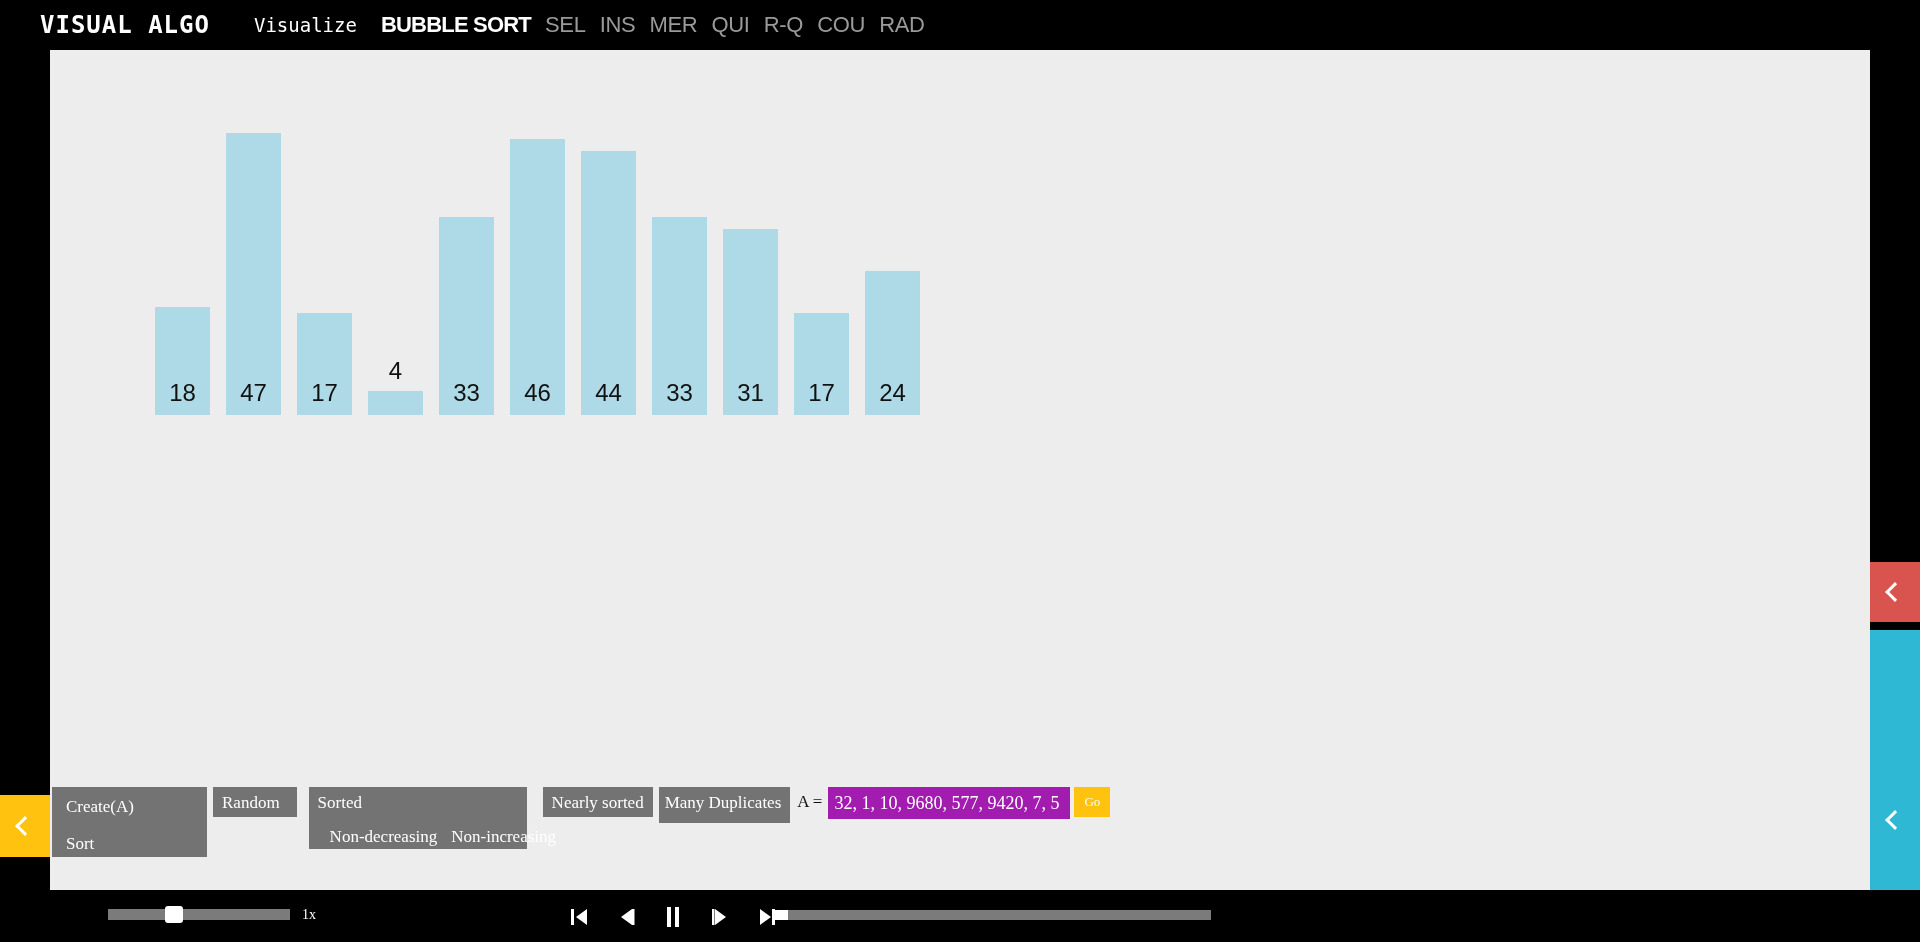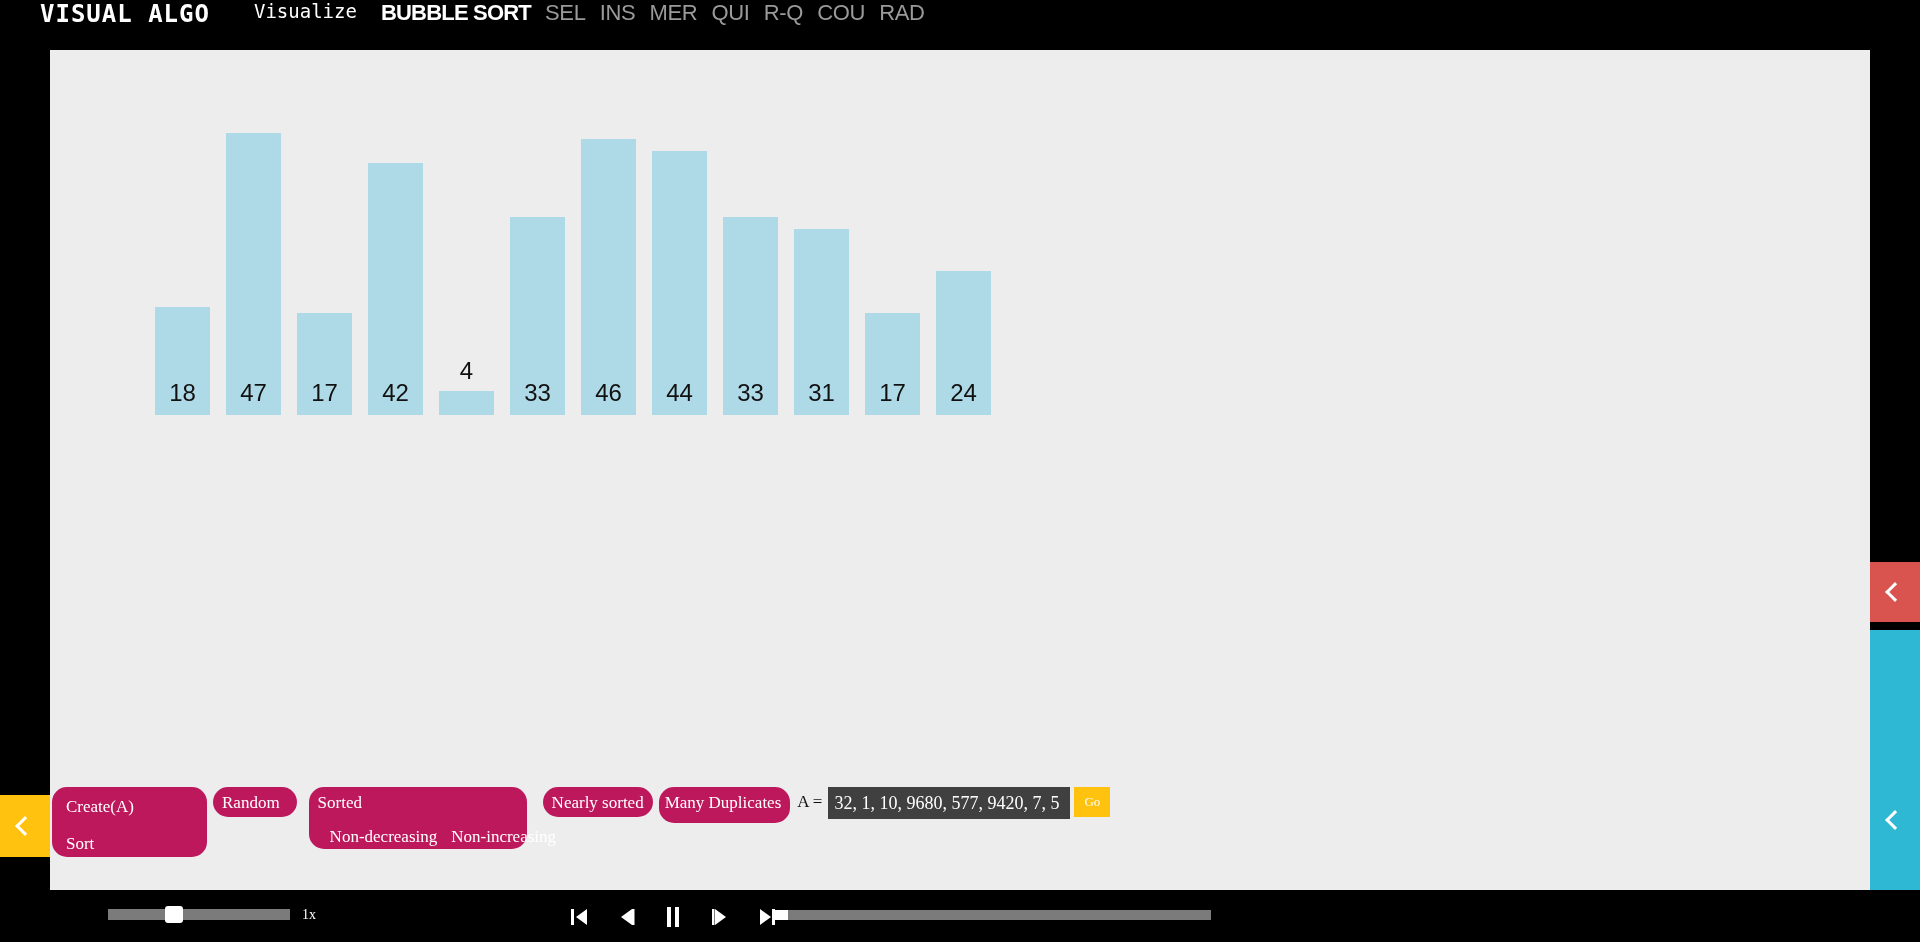--- a/index.html
+++ b/index.html
@@ -13,21 +13,21 @@
   }
 
   
   #navbar {
     position: absolute;
     top: 0; left: 0;
     width: 1920px;
     height: 50px;
     background: #000000;
     display: flex;
-    align-items: flex-start;
+    align-items: center;
     padding-left: 40px;
     z-index: 40;
   }
   .brand {
     font-family: "DejaVu Sans Mono", "Liberation Mono", monospace;
     font-size: 24px;
     font-weight: 700;
     color: #ffffff;
     letter-spacing: 1px;
     margin-right: 44px;
@@ -154,23 +154,22 @@
   #controls {
     position: absolute;
     left: 52px;
     top: 787px;
     height: 100px;
     z-index: 25;
     display: flex;
     align-items: flex-start;
   }
   .menu-block {
-    background: #be185d;
+    background: #737373;
     position: relative;
-    border-radius: 15px;
   }
   .menu-label {
     font-family: "Liberation Serif", serif;
     font-size: 17px;
     color: #ffffff;
     white-space: nowrap;
   }
   #menu-create {
     width: 155px;
     height: 70px;
@@ -219,21 +218,21 @@
     font-family: "Liberation Serif", serif;
     font-size: 17px;
     color: #111111;
     padding-top: 5px;
     margin-right: 6px;
     white-space: nowrap;
   }
   #array-input {
     width: 242px;
     height: 30px;
-    background: #404040;
+    background: #a21caf;
     border: none;
     outline: none;
     color: #ffffff;
     font-family: "Liberation Serif", serif;
     font-size: 18px;
     padding: 16px 6px;
   }
   #go-button {
     margin-left: 4px;
     height: 30px;
@@ -344,24 +343,20 @@
         <div class="bar-rect" style="height: 108px; background: rgb(174, 217, 230);"></div>
         <div class="bar-label">18</div>
       </div>
       <div class="bar-wrap">
         <div class="bar-rect" style="height: 282px; background: rgb(174, 217, 230);"></div>
         <div class="bar-label">47</div>
       </div>
       <div class="bar-wrap">
         <div class="bar-rect" style="height: 102px; background: rgb(174, 217, 230);"></div>
         <div class="bar-label">17</div>
-      </div>
-      <div class="bar-wrap">
-        <div class="bar-rect" style="height: 252px; background: rgb(174, 217, 230);"></div>
-        <div class="bar-label">42</div>
       </div>
       <div class="bar-wrap">
         <div class="bar-rect" style="height: 24px; background: rgb(174, 217, 230);"></div>
         <div class="bar-label outside" style="bottom: 30px; color: rgb(17, 17, 17);">4</div>
       </div>
       <div class="bar-wrap">
         <div class="bar-rect" style="height: 198px; background: rgb(174, 217, 230);"></div>
         <div class="bar-label">33</div>
       </div>
       <div class="bar-wrap">

